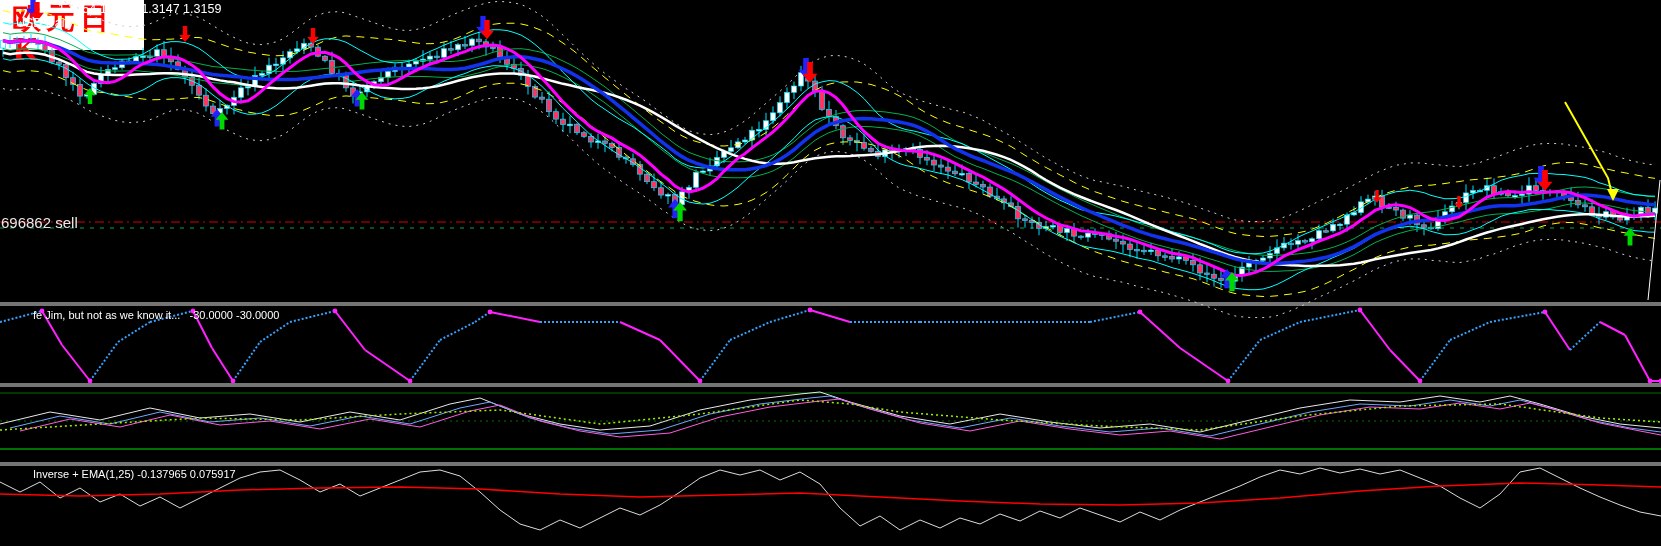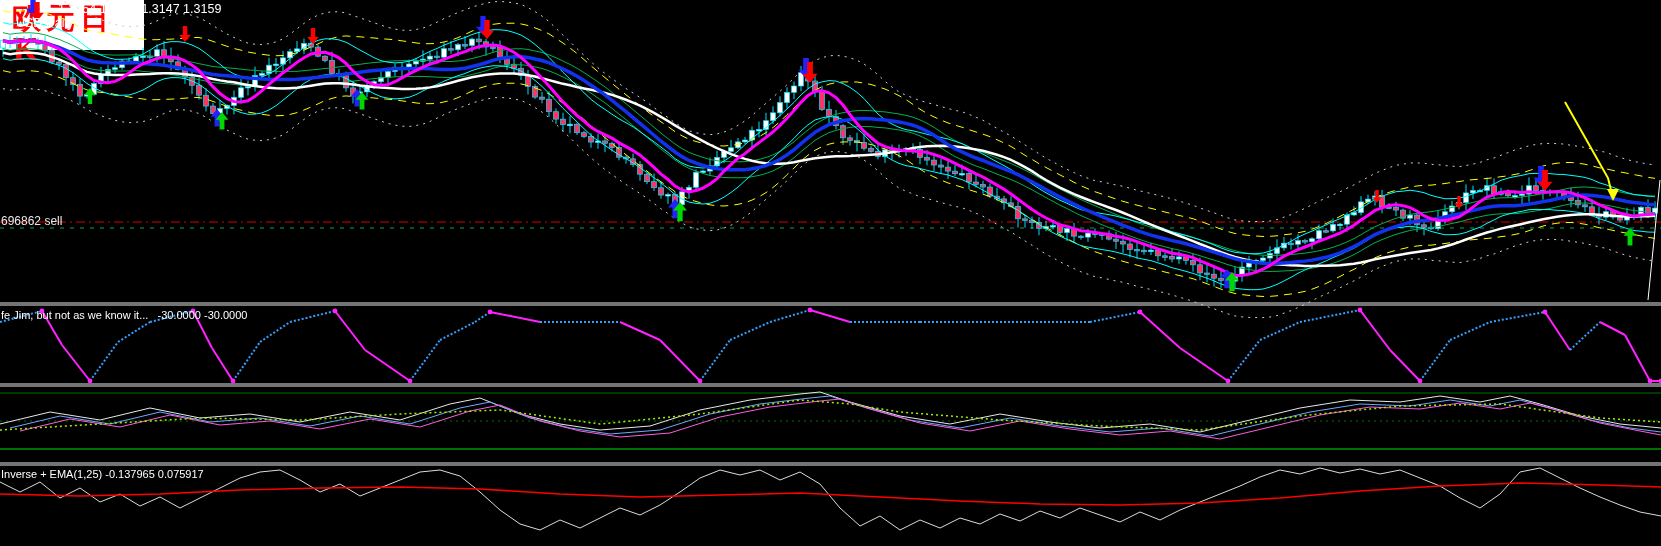--- a/index.html
+++ b/index.html
@@ -5,22 +5,22 @@
   html,body{margin:0;padding:0;background:#000;}
   .stage{position:relative;width:1661px;height:546px;background:#000;overflow:hidden;
          font-family:"Liberation Sans",sans-serif;}
   .stage svg{position:absolute;left:0;top:0;z-index:1;}
   .lbl{position:absolute;z-index:2;color:#fff;white-space:pre;}
   .title{left:2px;top:2px;font-size:12.5px;color:#fff;}
   .title .ohlc{position:absolute;left:56px;top:0;}
   .annot-box{left:24px;top:154px;width:144px;height:50px;background:#fff;z-index:2;}
   .annot-box span{display:block;padding:3px 0 0 12px;font-family:"DejaVu Serif","DejaVu Sans",serif;
                   font-weight:bold;font-size:29px;color:#ff0000;letter-spacing:5px;line-height:1.1;}
-  .sell{left:1px;top:214px;font-size:12px;color:#e8e8e8;}
-  .plabel{left:1px;font-size:11px;color:#fff;}
+  .sell{left:1px;top:214px;font-size:15px;color:#e8e8e8;}
+  .plabel{left:1px;font-size:11px;color:#fff;padding-left:32px;}
   .p2{top:309px;} .p3{top:389px;} .p4{top:468px;}
 </style>
 </head>
 <body>
 
 <div class="stage">
   <svg id="cv" width="1661" height="546">
       <line x1="0" y1="303" x2="1661" y2="303" stroke="#e8e8e8" stroke-width="1"></line>
       <line x1="0" y1="305" x2="1661" y2="305" stroke="#e8e8e8" stroke-width="1"></line>
       <line x1="0" y1="384" x2="1661" y2="384" stroke="#e8e8e8" stroke-width="1"></line>

